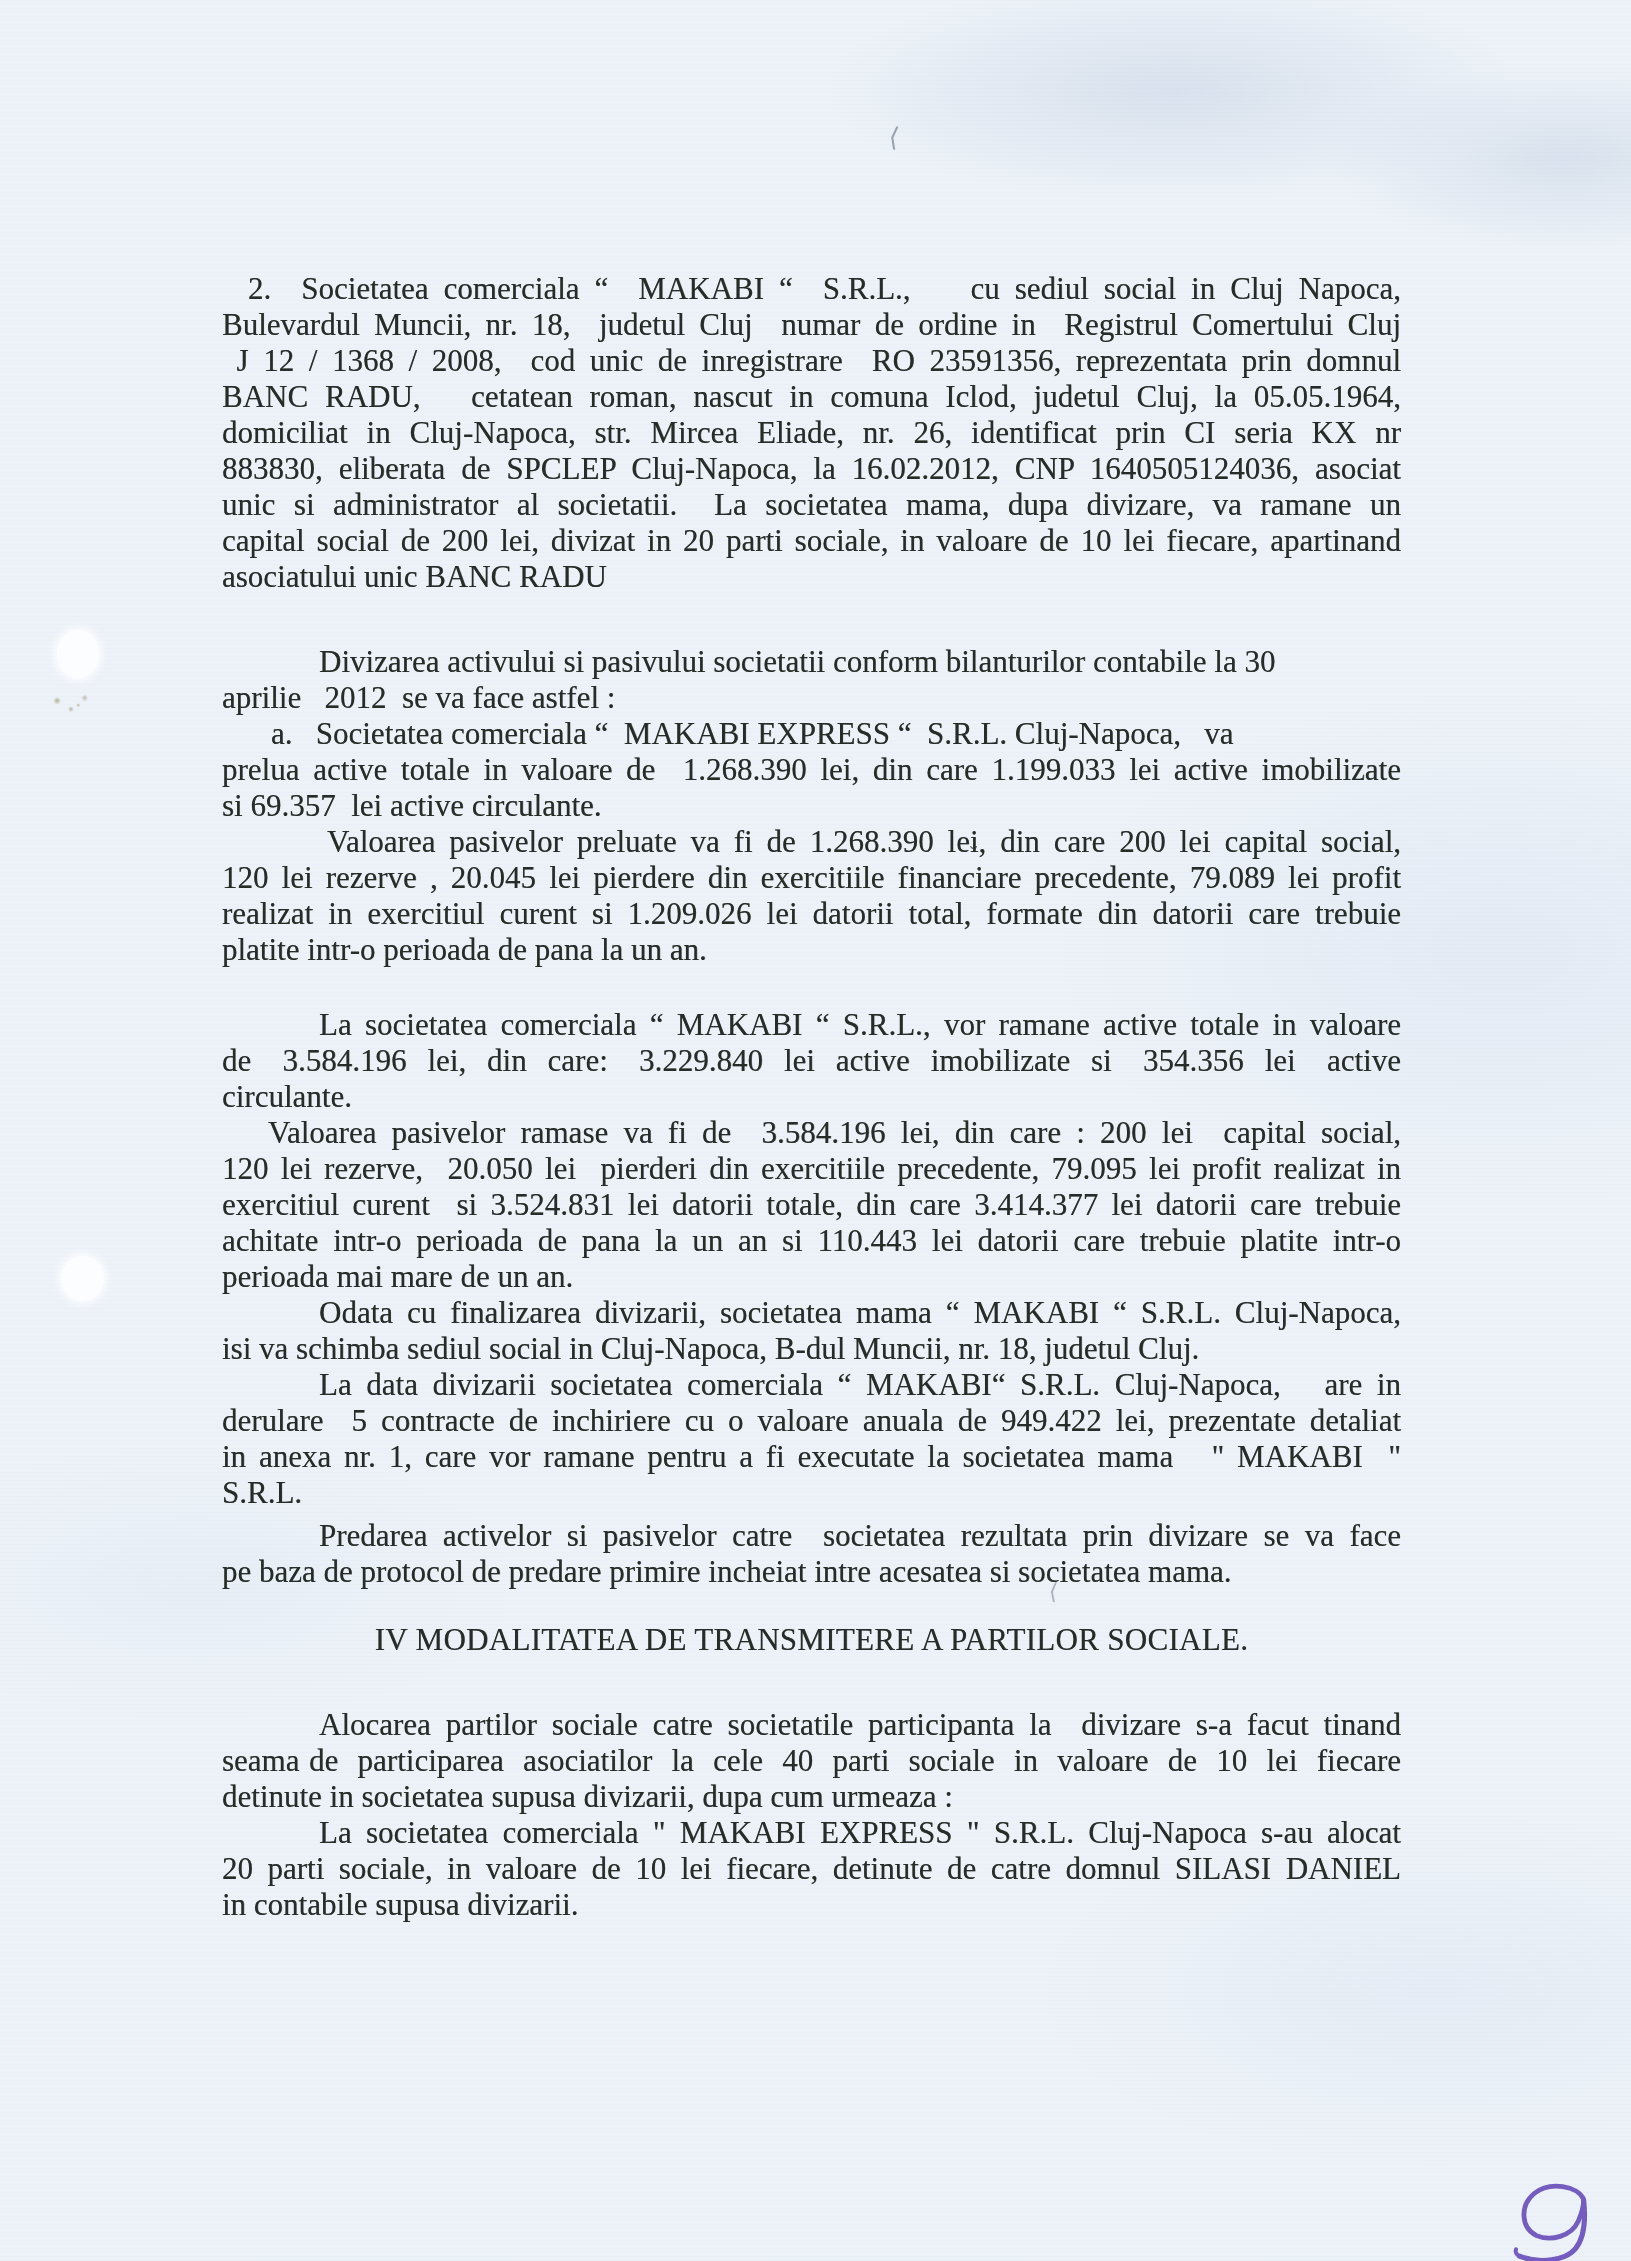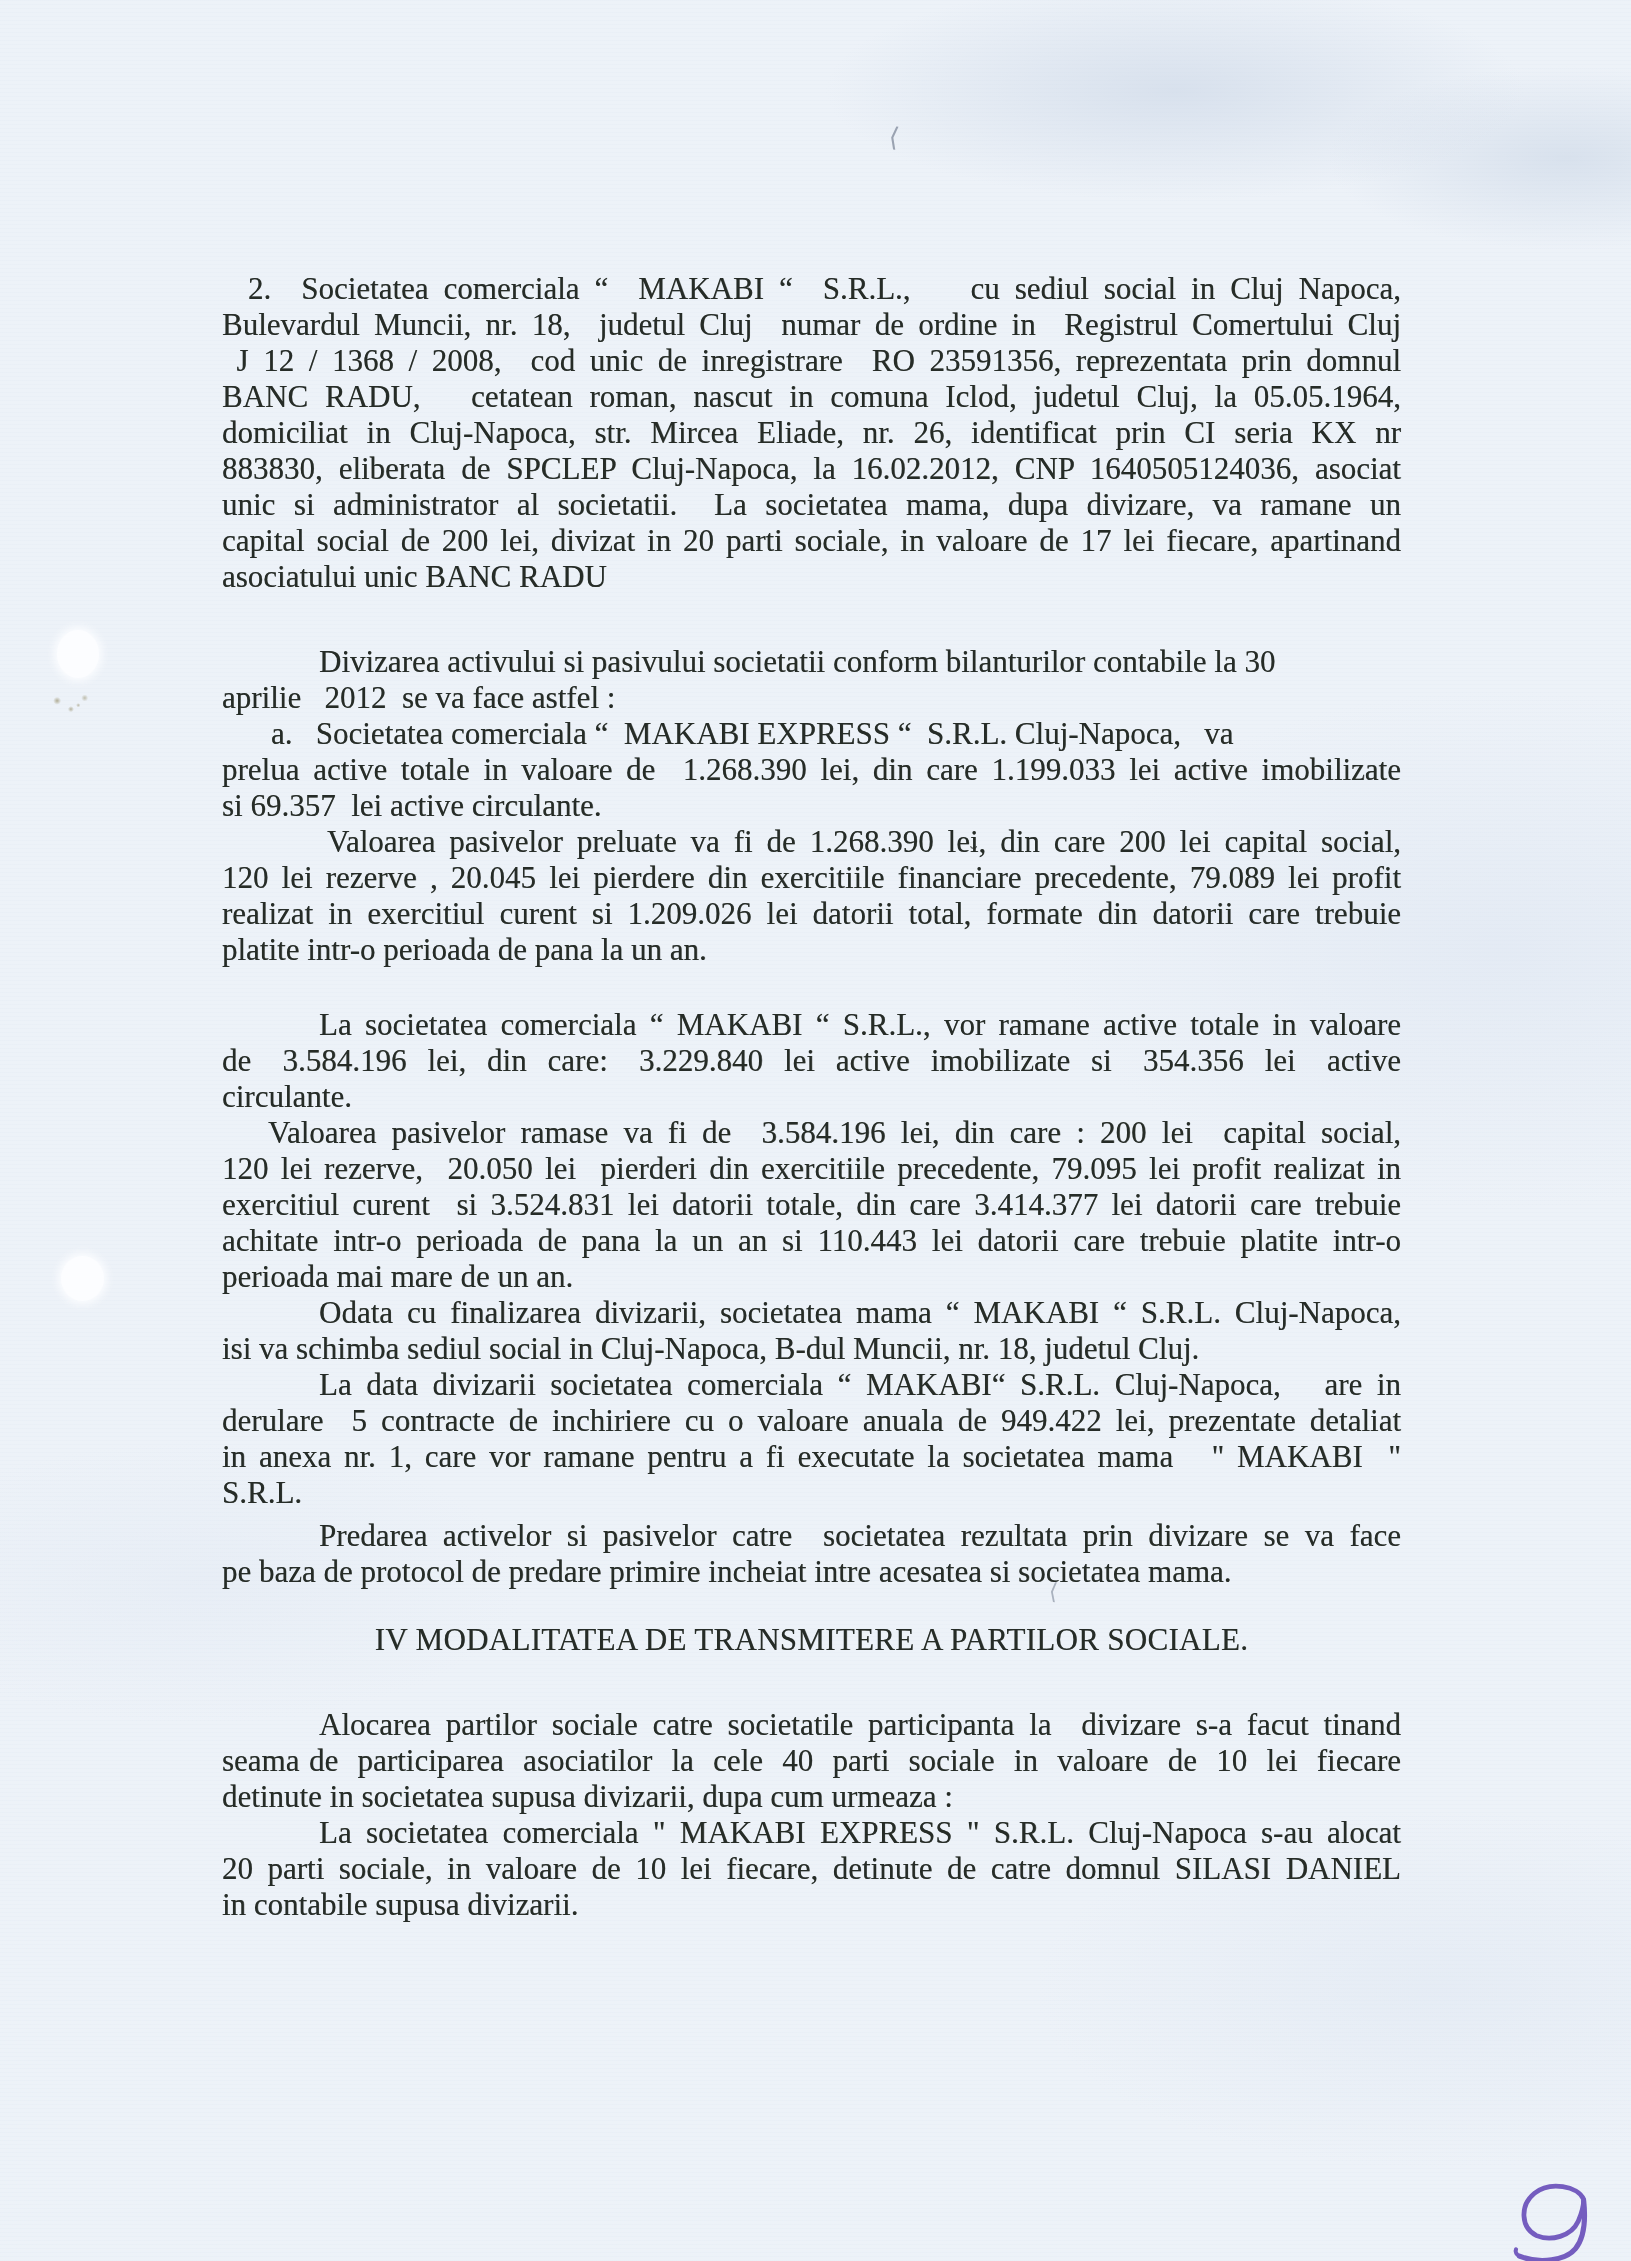--- a/index.html
+++ b/index.html
@@ -90,21 +90,21 @@
 
   <div class="doc-body">
       <div class="para">
         <div class="line just" style="padding-left: 26px;">2.&nbsp; Societatea comerciala “&nbsp; MAKABI “&nbsp; S.R.L.,&nbsp;&nbsp;&nbsp; cu sediul social in Cluj Napoca,</div>
         <div class="line just">Bulevardul Muncii, nr. 18,&nbsp; judetul Cluj&nbsp; numar de ordine in&nbsp; Registrul Comertului Cluj</div>
         <div class="line just">&nbsp;J 12 / 1368 / 2008,&nbsp; cod unic de inregistrare&nbsp; RO 23591356, reprezentata prin domnul</div>
         <div class="line just">BANC RADU,&nbsp;&nbsp; cetatean roman, nascut in comuna Iclod, judetul Cluj, la 05.05.1964,</div>
         <div class="line just">domiciliat in Cluj-Napoca, str. Mircea Eliade, nr. 26, identificat prin CI seria KX nr</div>
         <div class="line just">883830, eliberata de SPCLEP Cluj-Napoca, la 16.02.2012, CNP 1640505124036, asociat</div>
         <div class="line just">unic si administrator al societatii.&nbsp; La societatea mama, dupa divizare, va ramane un</div>
-        <div class="line just">capital social de 200 lei, divizat in 20 parti sociale, in valoare de 17 lei fiecare, apartinand</div>
+        <div class="line just">capital social de 200 lei, divizat in 20 parti sociale, in valoare de 10 lei fiecare, apartinand</div>
         <div class="line left">asociatului unic BANC RADU</div>
       </div>
       <div class="para" style="margin-top: 49px;">
         <div class="line left" style="padding-left: 97px;">Divizarea activului si pasivului societatii conform bilanturilor contabile la 30</div>
         <div class="line left">aprilie&nbsp;&nbsp; 2012&nbsp; se va face astfel :</div>
       </div>
       <div class="para">
         <div class="line left" style="padding-left: 49px;">a.&nbsp;&nbsp; Societatea comerciala “&nbsp; MAKABI EXPRESS “&nbsp; S.R.L. Cluj-Napoca,&nbsp;&nbsp; va</div>
         <div class="line just">prelua active totale in valoare de&nbsp; 1.268.390 lei, din care 1.199.033 lei active imobilizate</div>
         <div class="line left">si 69.357&nbsp; lei active circulante.</div>

